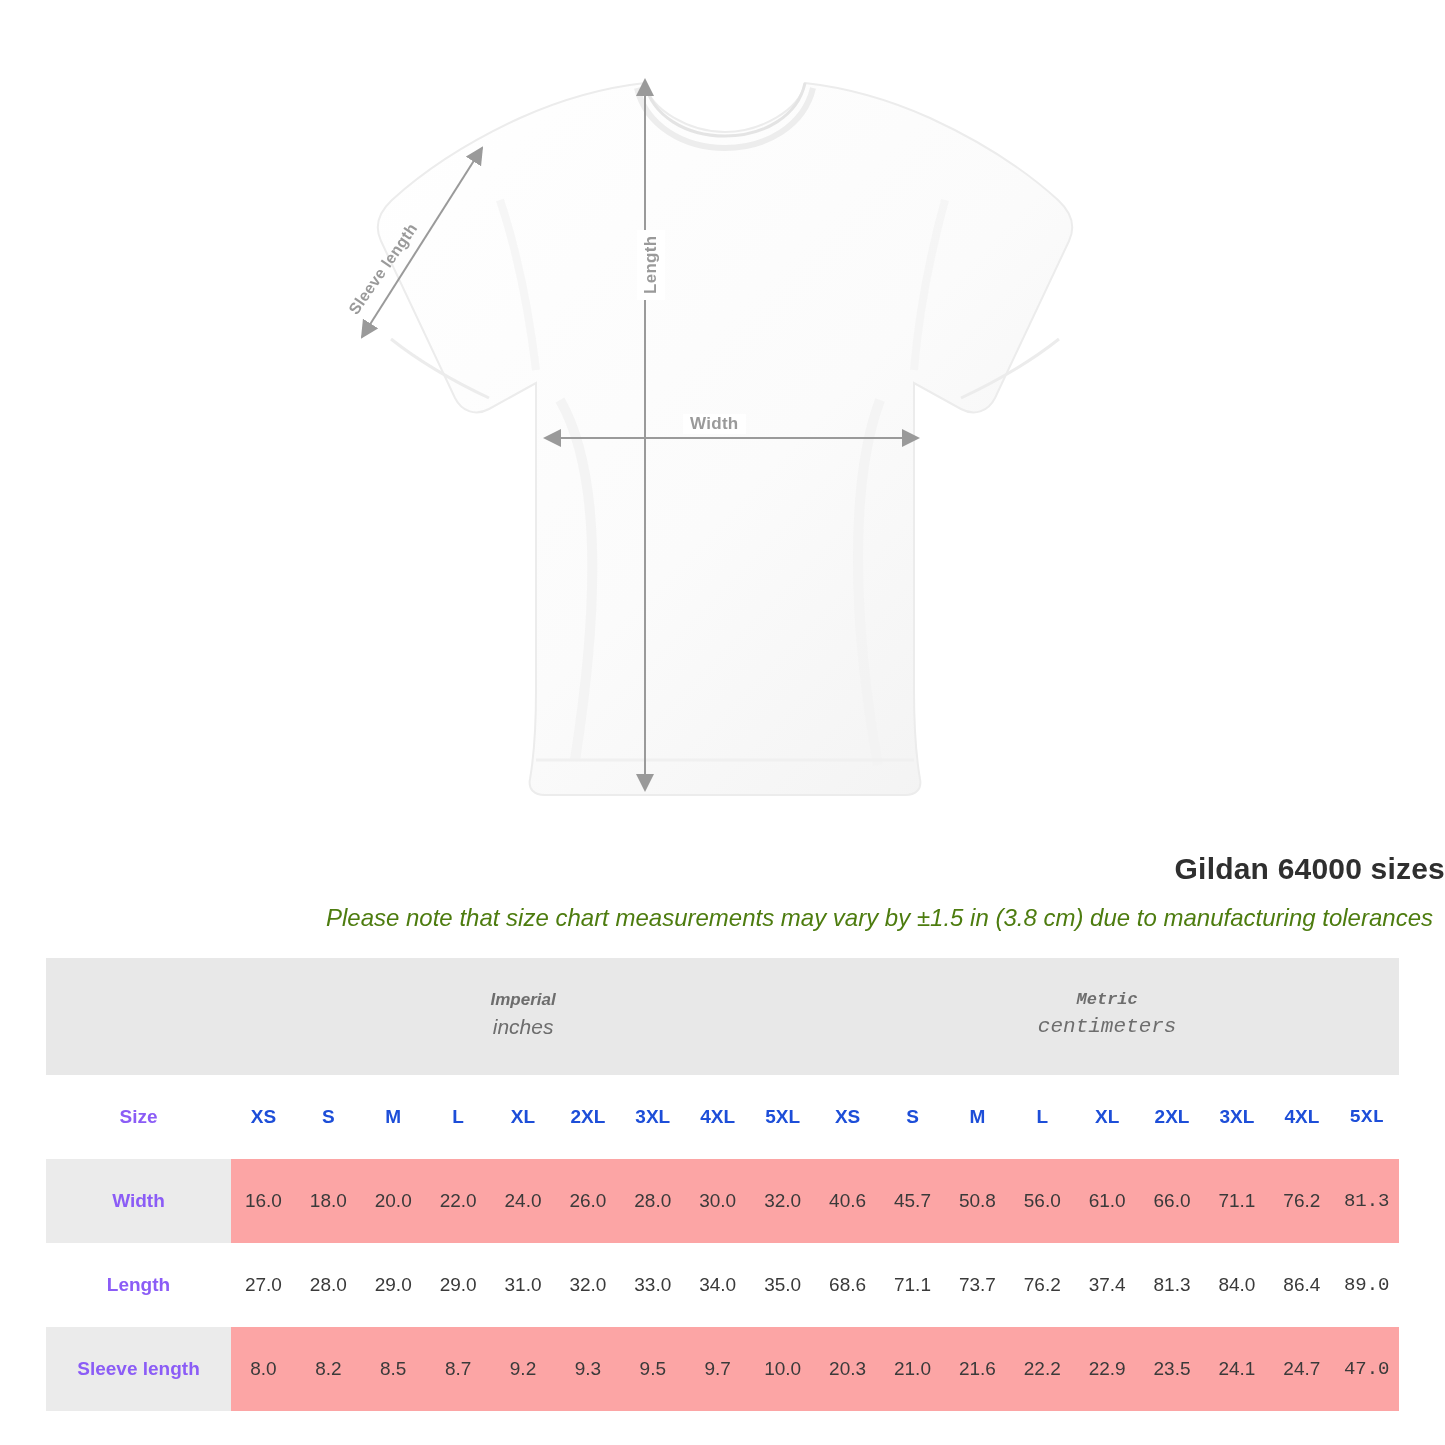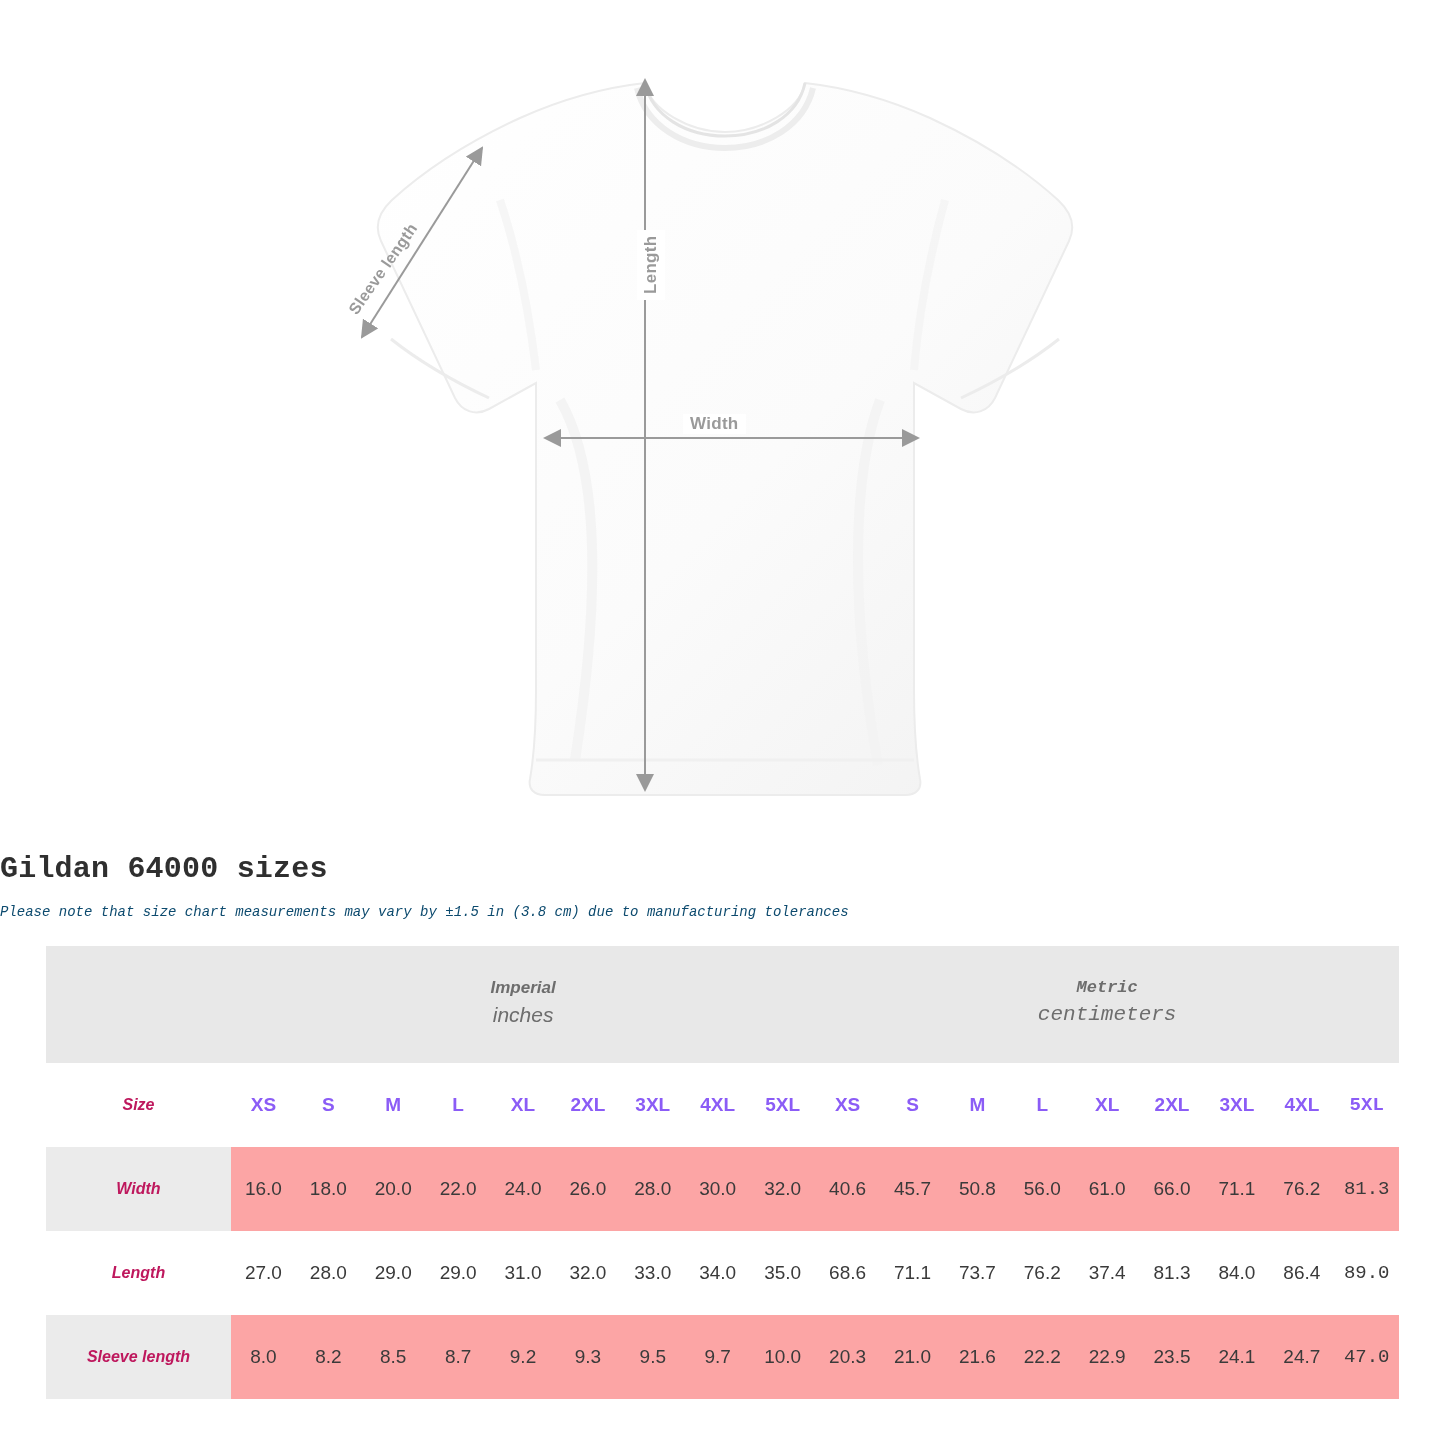--- a/index.html
+++ b/index.html
@@ -52,36 +52,35 @@
   .dim-label.sleeve-label {
     left: 360px;
     top: 300px;
     transform: rotate(-55deg);
     transform-origin: left bottom;
     font-size: 16px;
   }
 
   
   .title-block {
-    text-align: left;
+    text-align: right;
     margin-top: 22px;
-    font-family: Liberation Mono, monospace;
   }
   .chart-title {
     font-size: 30px;
     font-weight: bold;
     color: #2f2f2f;
     margin: 0 0 18px 0;
     letter-spacing: 0.2px;
   }
   .chart-note {
-    font-size: 14px;
+    font-size: 24px;
     font-style: italic;
-    color: #0c4a6e;
-    margin: 0;
+    color: #4d7c0f;
+    margin: 12px;
   }
 
   
   .table-wrap {
     margin: 26px 46px 0 46px;
   }
   table.size-table {
     width: 1353px;
     border-collapse: collapse;
     table-layout: fixed;
@@ -109,31 +108,30 @@
     font-style: italic;
     color: #6d6d6d;
     line-height: 1.6;
   }
   .blank-corner {
     background: #e8e8e8;
     border-right: 4px solid #ffffff;
   }
 
   .row-head {
-    font-size: 16px;
-    font-weight: bold;
-    color: #be185d;
+    font-size: 19px;
+    font-weight: bold;
+    color: #8b5cf6;
     height: 82px;
     border-right: 4px solid #ffffff;
-    font-style: italic;
   }
   .col-head {
     font-size: 19px;
     font-weight: bold;
-    color: #8b5cf6;
+    color: #1d4ed8;
     height: 82px;
     border-right: 4px solid #ffffff;
   }
   td.val {
     font-size: 19px;
     color: #3a3a3a;
     height: 82px;
     border-right: 4px solid #ffffff;
   }
   tr.band-light td { background: #ffffff; }

